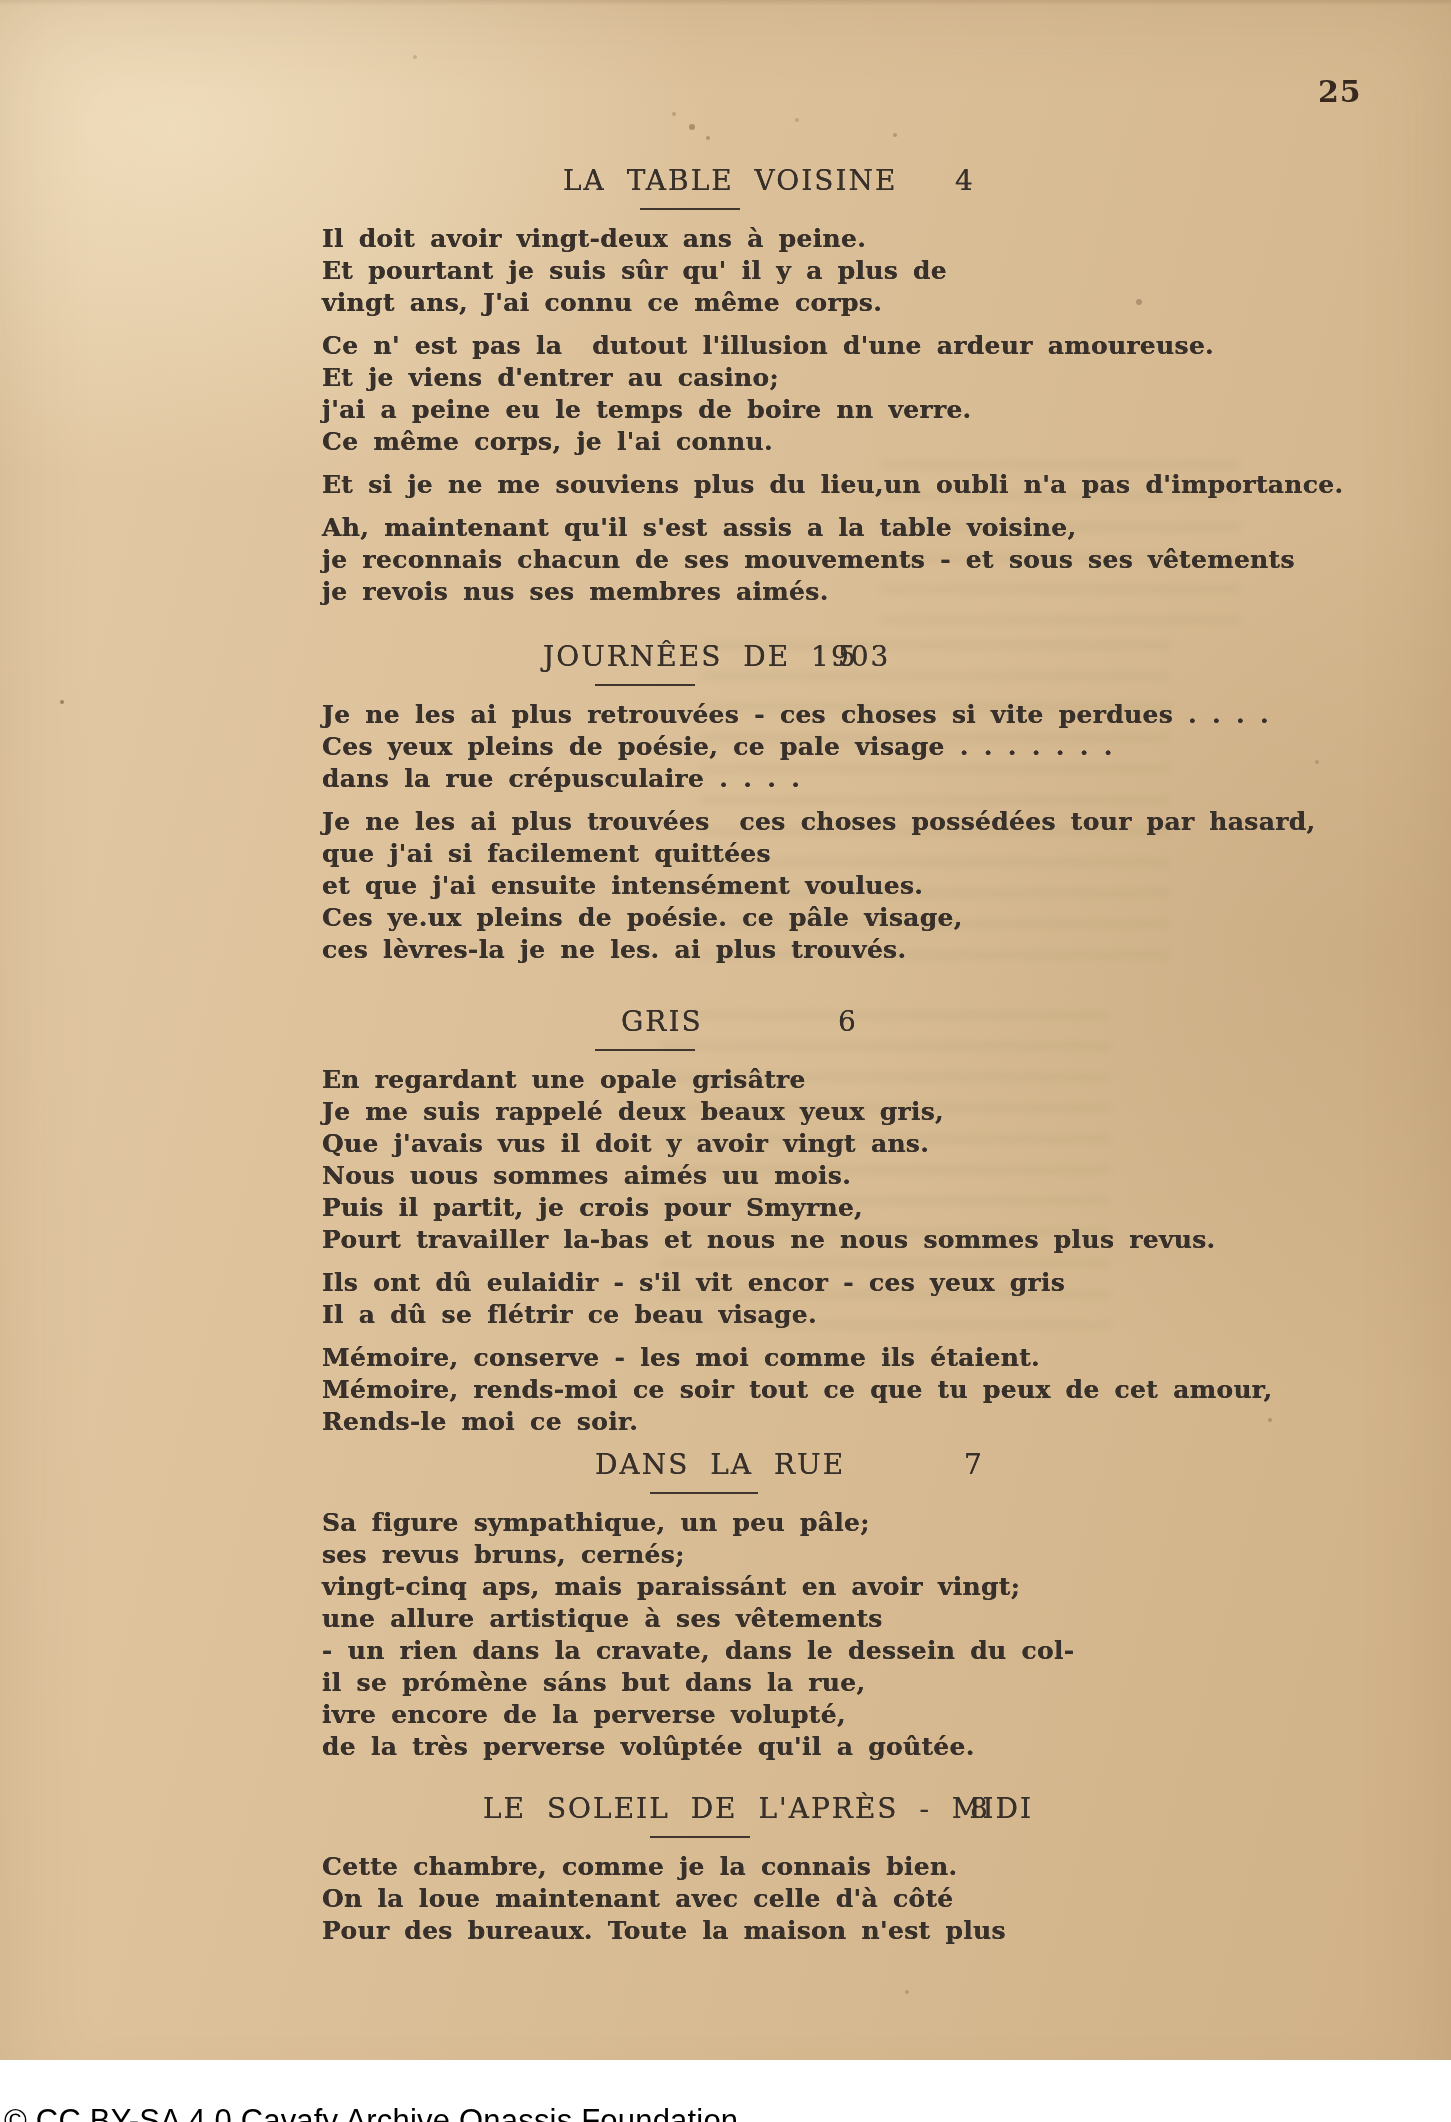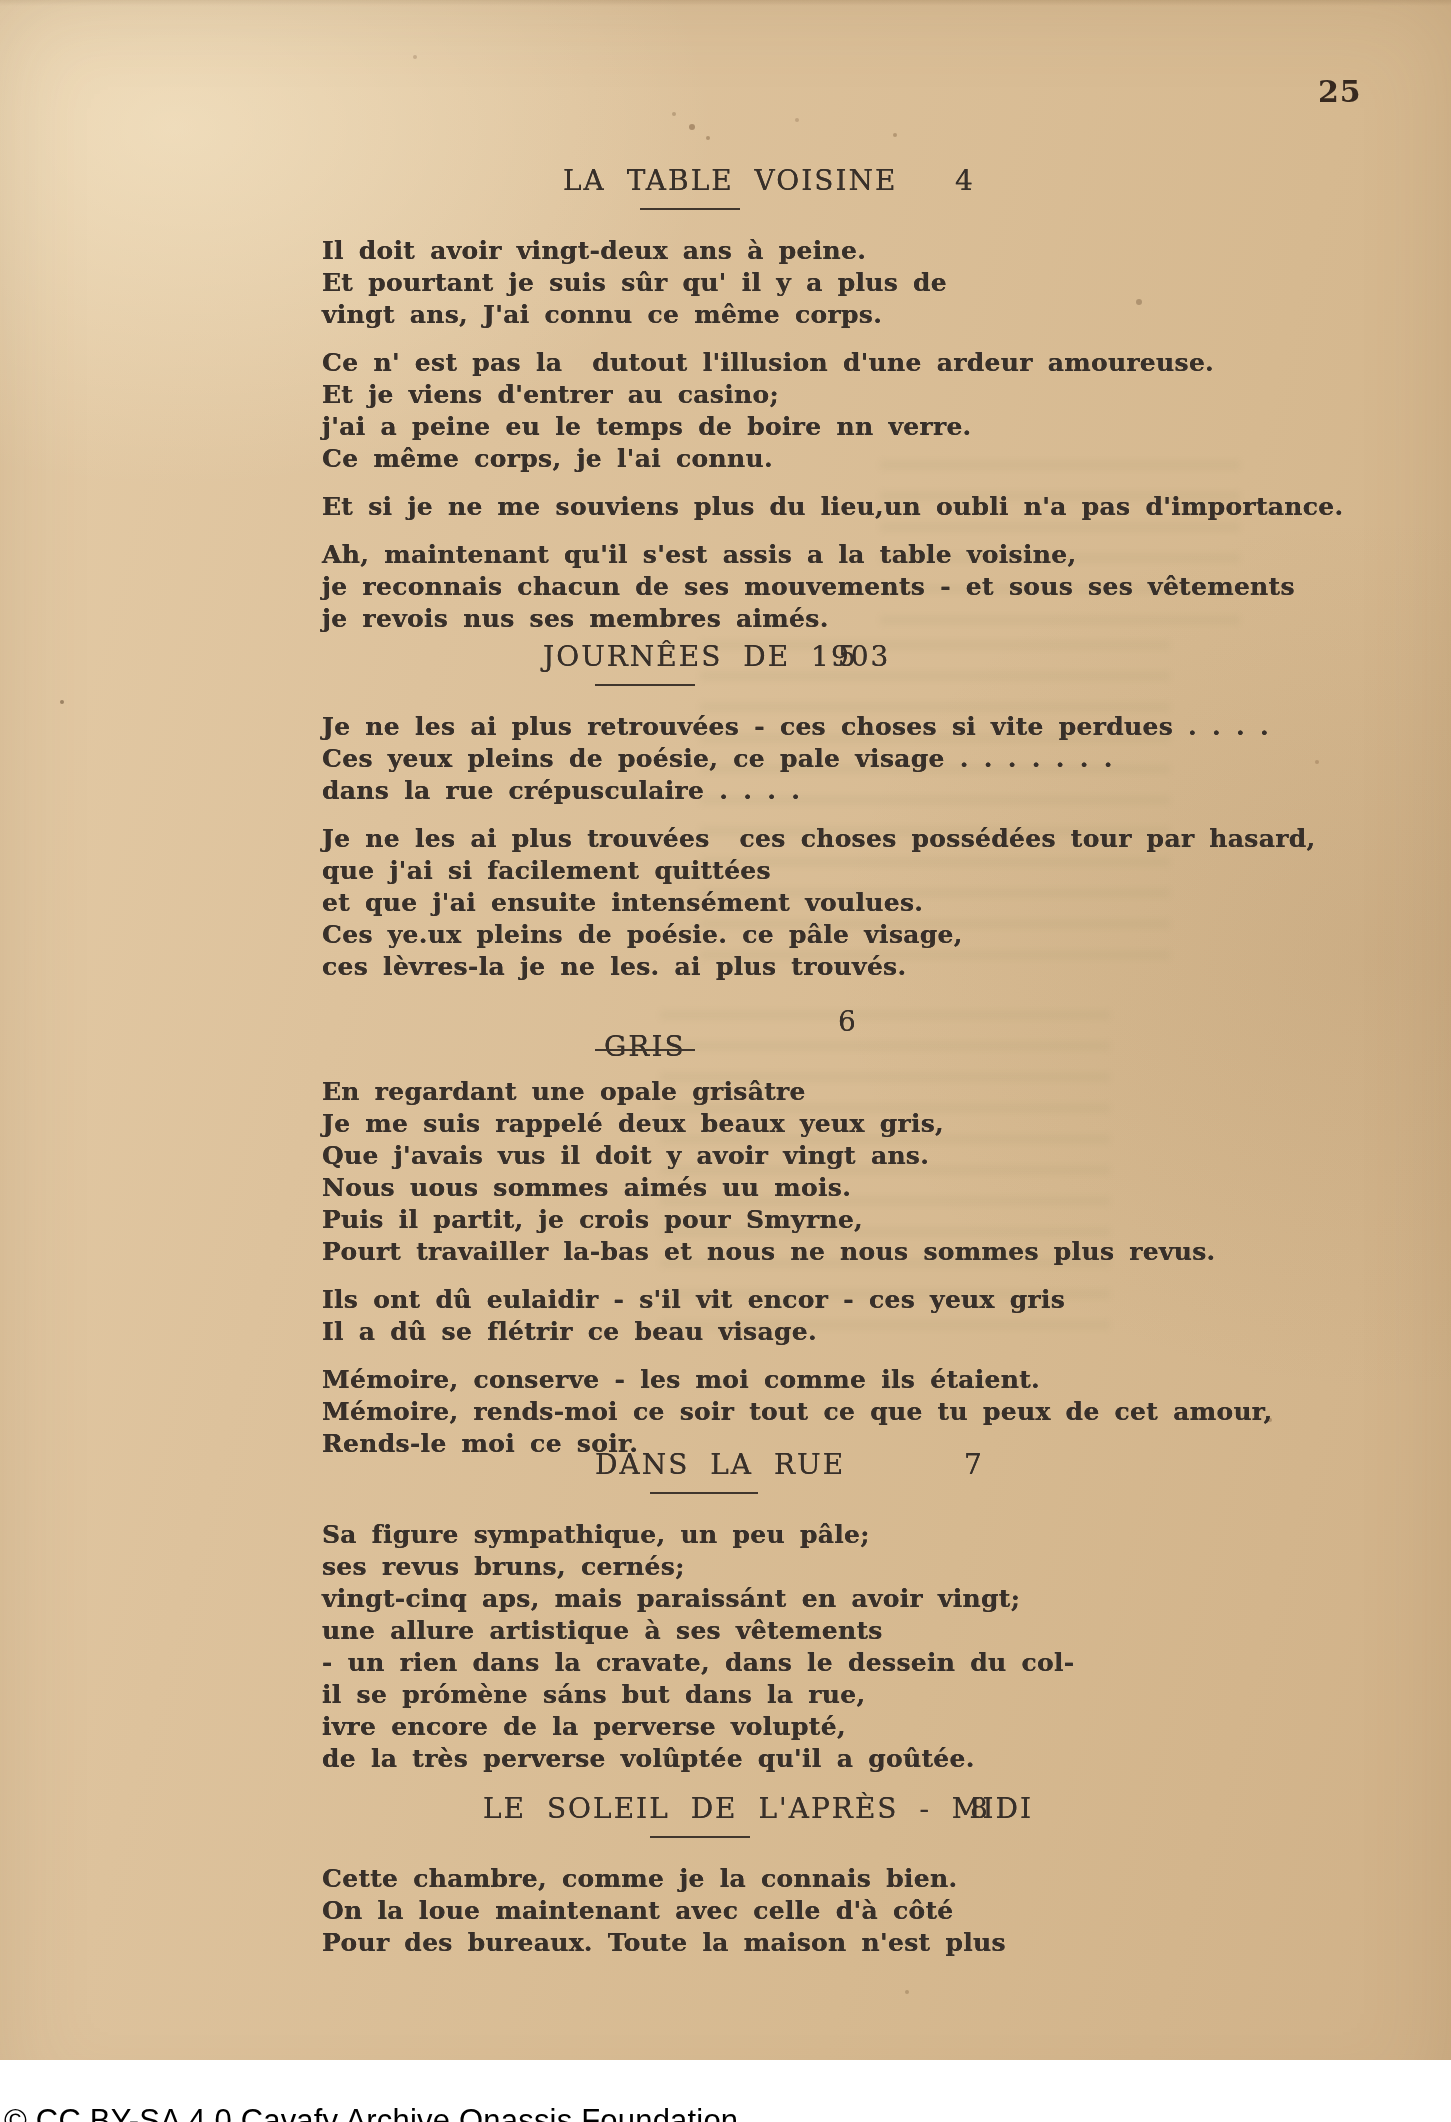--- a/index.html
+++ b/index.html
@@ -50,24 +50,24 @@
   .poem-1{top:164px;} .poem-2{top:640px;} .poem-3{top:1005px;} .poem-4{top:1448px;} .poem-5{top:1792px;}
   .poem-header{position:relative;height:55px;}
   .poem-title,.poem-no{
     position:absolute;top:0;font-size:28px;font-weight:normal;letter-spacing:2px;word-spacing:10px;
     white-space:pre;text-shadow:0 0 0.6px #38302a;
   }
   .poem-no{letter-spacing:0;}
   .rule{position:absolute;height:2px;background:#40362d;top:44px;}
   .poem-1 .poem-title{left:241px;} .poem-1 .poem-no{left:633px;} .poem-1 .rule{left:318px;width:100px;}
   .poem-2 .poem-title{left:221px;} .poem-2 .poem-no{left:516px;} .poem-2 .rule{left:273px;width:100px;}
-  .poem-3 .poem-title{left:282px;margin-top:25px;} .poem-3 .poem-no{left:516px;} .poem-3 .rule{left:273px;width:100px;}
+  .poem-3 .poem-title{left:299px;} .poem-3 .poem-no{left:516px;} .poem-3 .rule{left:273px;width:100px;}
   .poem-4 .poem-title{left:273px;} .poem-4 .poem-no{left:642px;} .poem-4 .rule{left:328px;width:108px;}
   .poem-5 .poem-title{left:161px;} .poem-5 .poem-no{left:648px;} .poem-5 .rule{left:328px;width:100px;}
-  .stanza{margin:16px 0 11px 0;}
+  .stanza{margin:4px 0 11px 0;}
   .line{
     margin:0;font-size:25px;line-height:32px;font-weight:bold;
     letter-spacing:0.3px;word-spacing:6px;white-space:pre;
     text-shadow:0 0 0.5px #38302a;
   }
   .footer{
     position:absolute;left:0;right:0;bottom:0;height:62px;background:#ffffff;
     font-family:"Liberation Sans", sans-serif;
   }
   .footer span{

